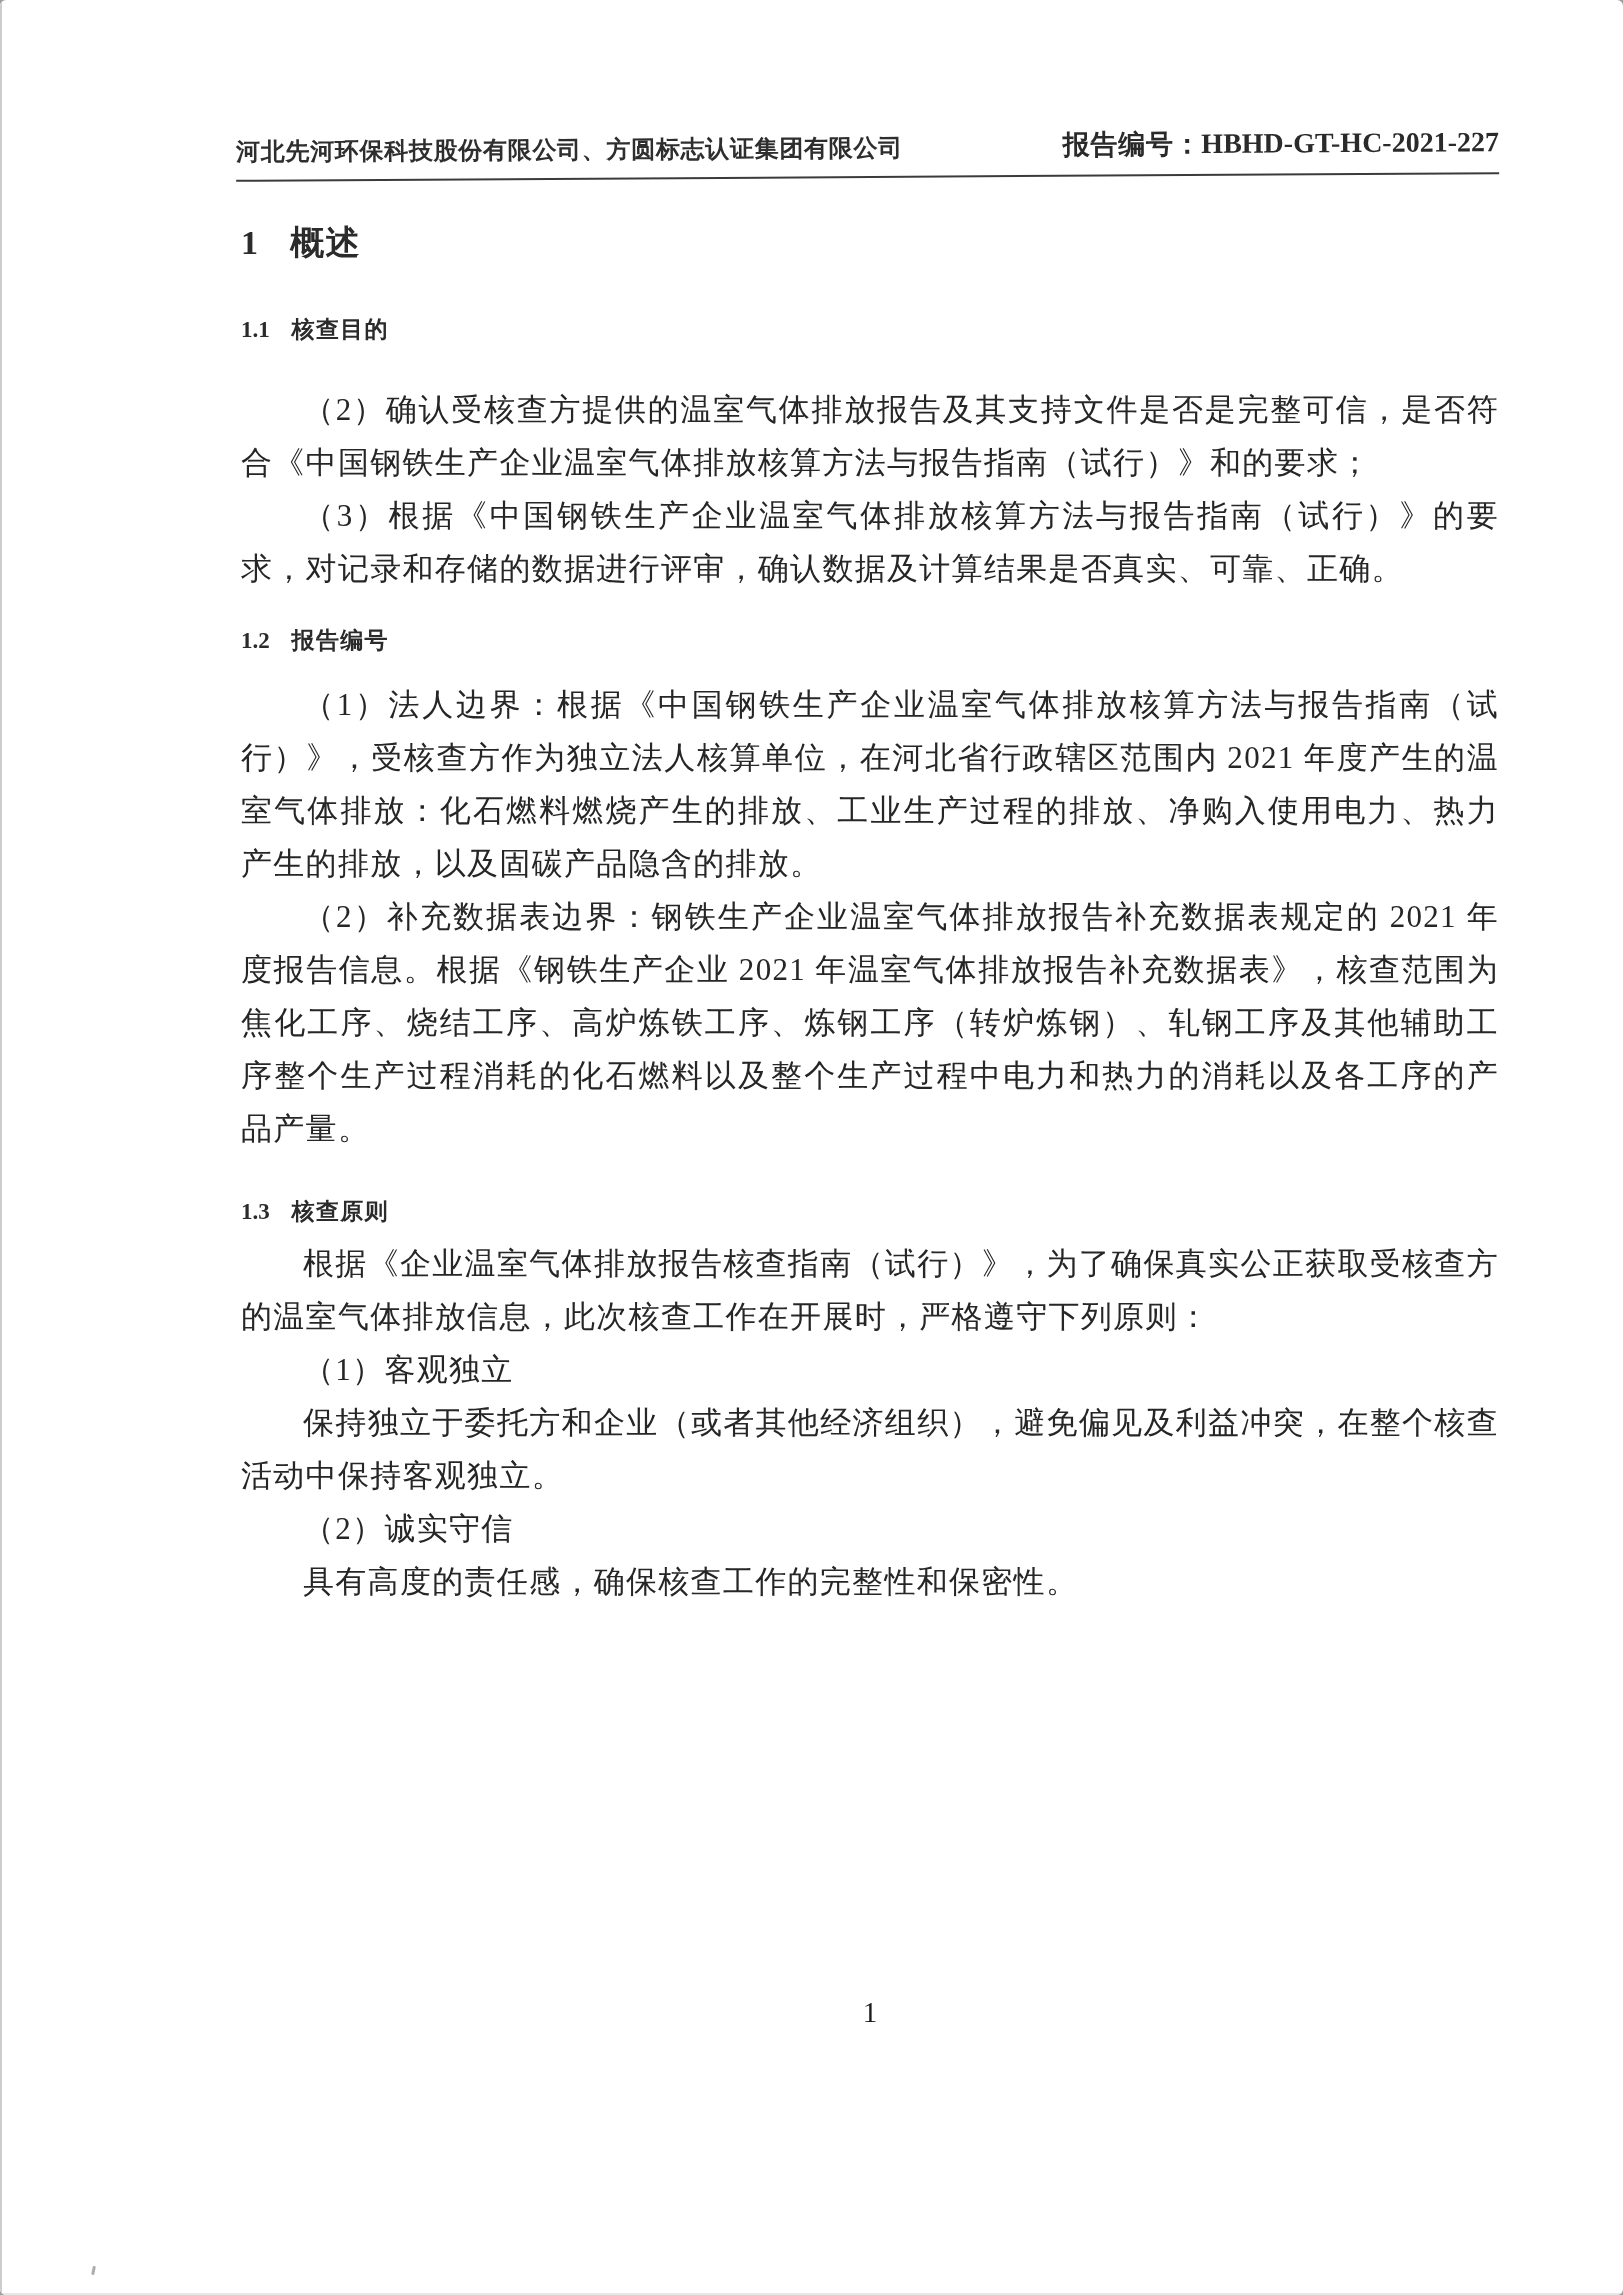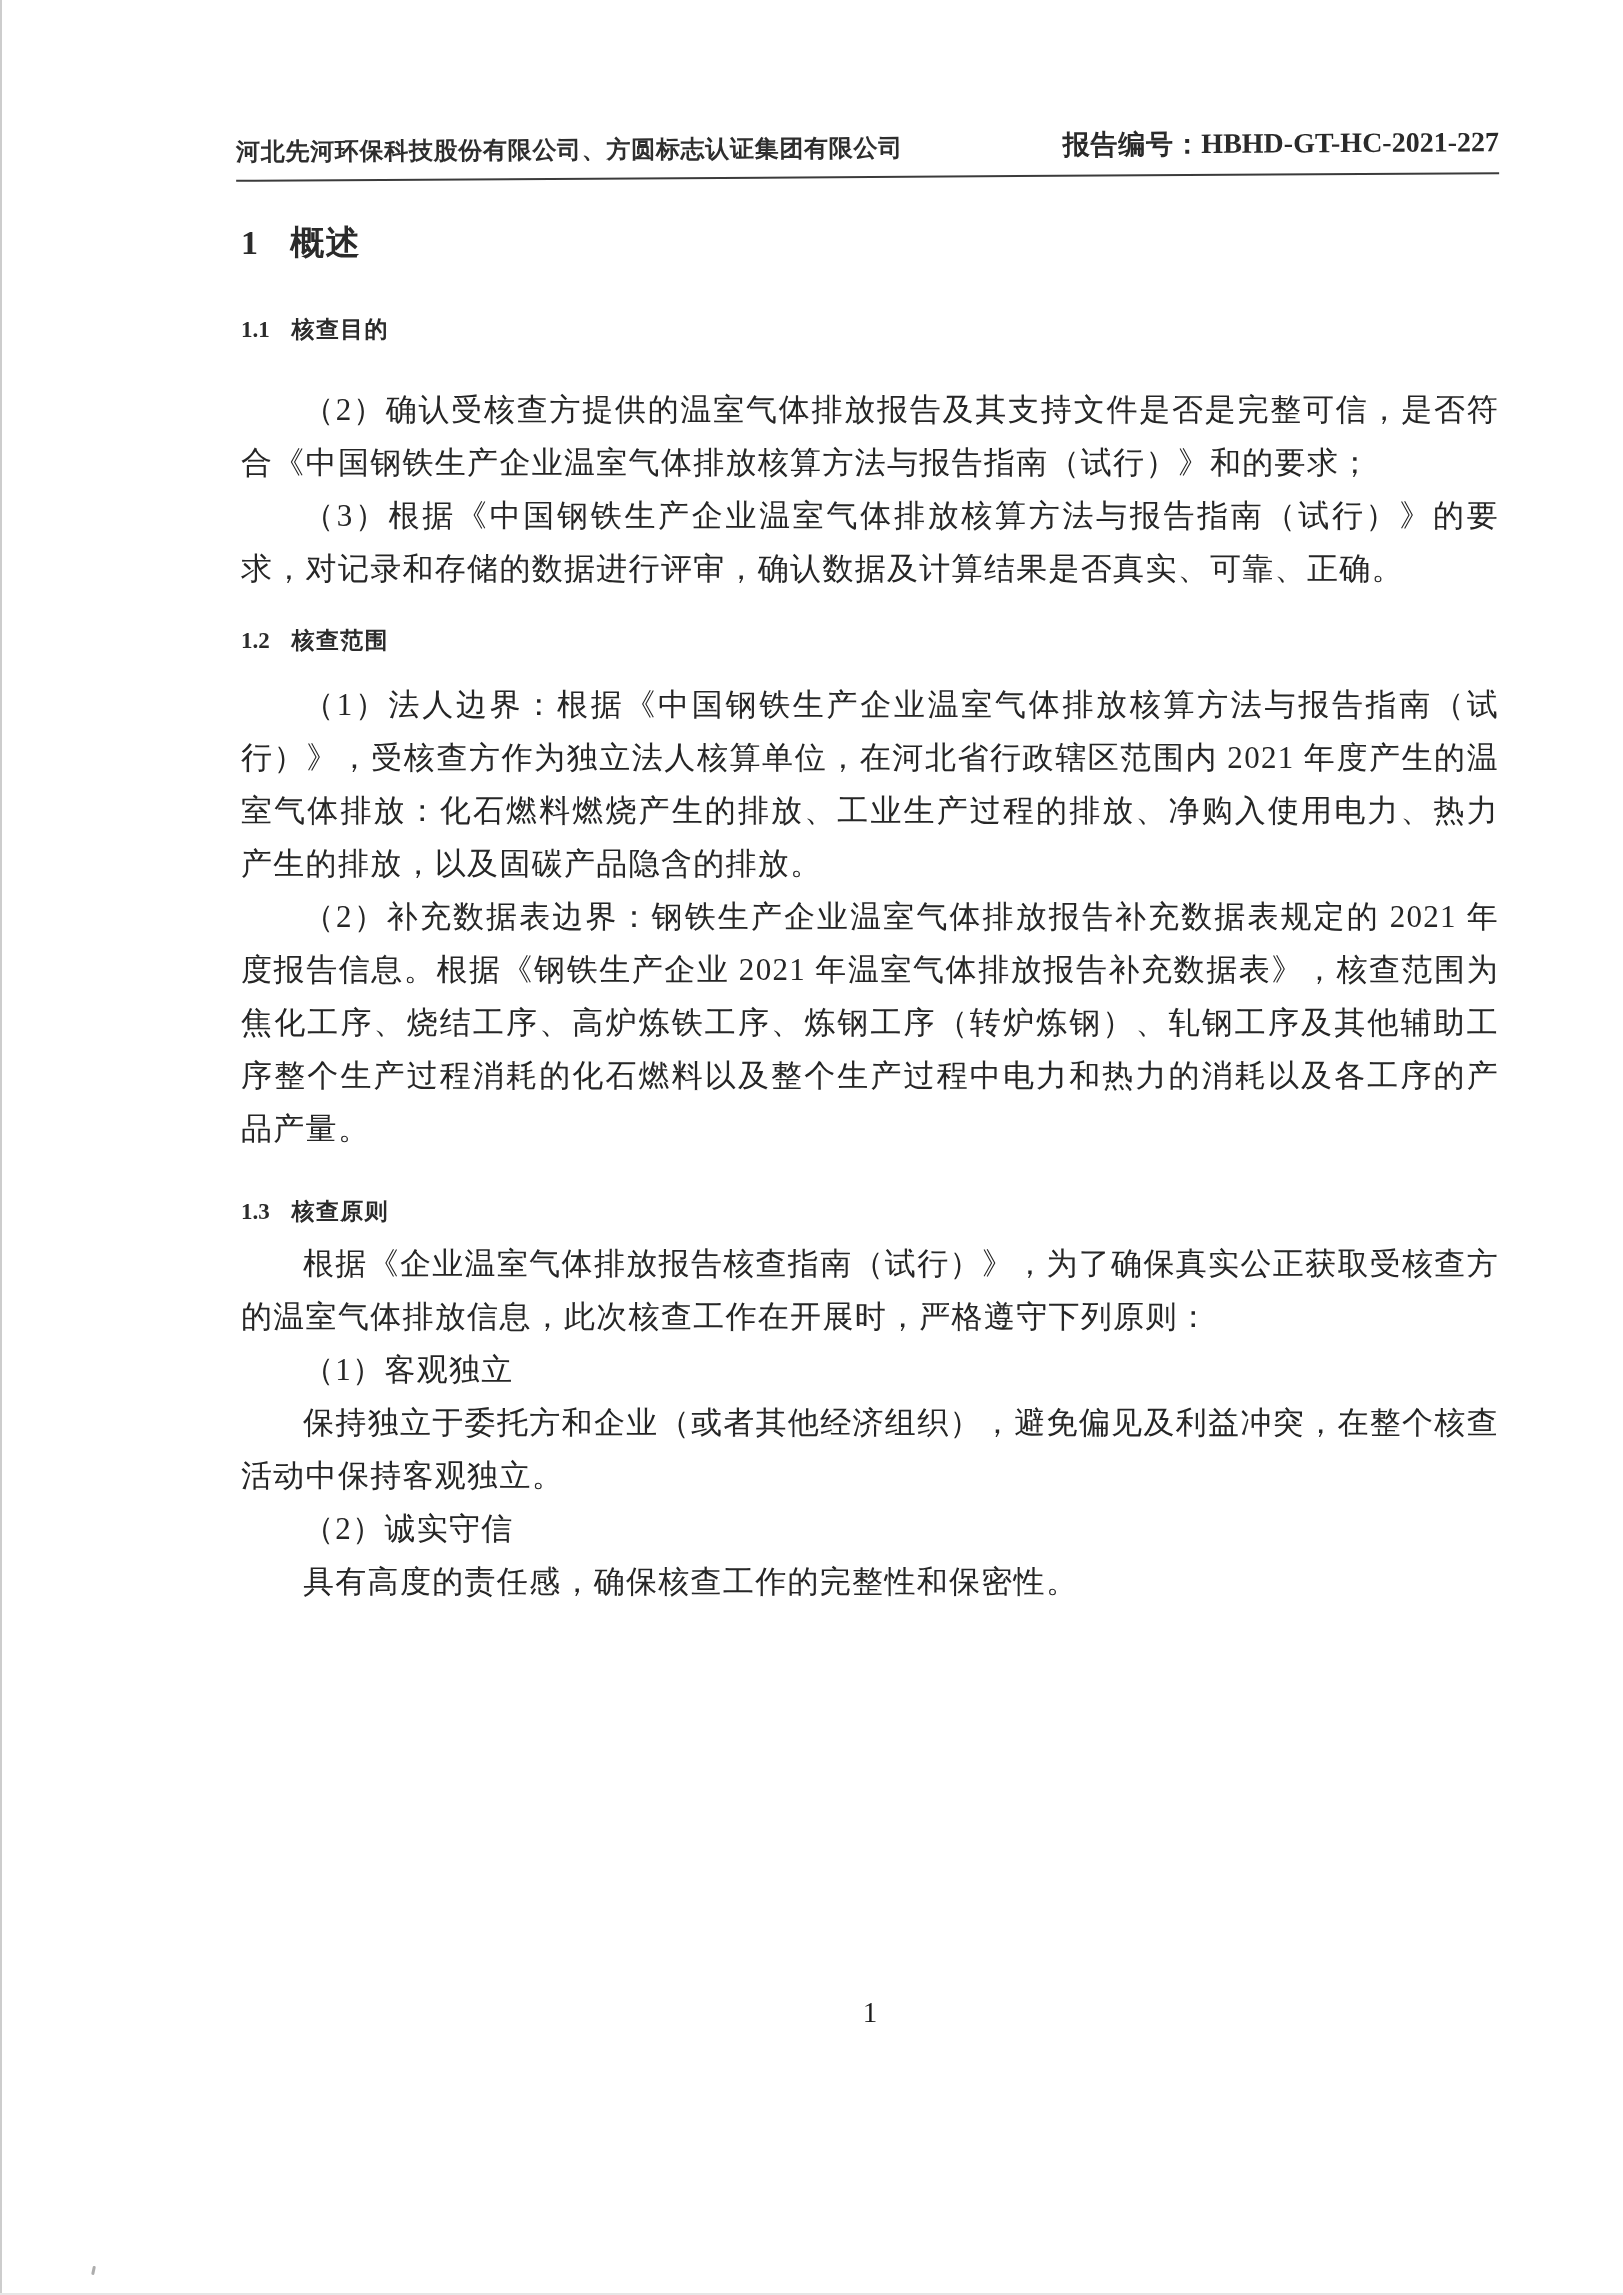--- a/index.html
+++ b/index.html
@@ -9,20 +9,21 @@
   }
   .page {
     position: relative;
     width: 1623px;
     height: 2295px;
     background: #ffffff;
     font-family: "Liberation Serif", "DejaVu Serif", serif;
     color: #232323;
     overflow: hidden;
     box-sizing: border-box;
+    border-radius: 6px;
   }
   
   .scan-edge-left {
     position: absolute;
     left: 0; top: 0;
     width: 2px; height: 100%;
     background: #cdcdcd;
   }
   .scan-edge-bottom {
     position: absolute;
@@ -146,21 +147,21 @@
     <section class="sec-1">
       <h2 class="section">
         <span class="heading-num">1.1</span><span>核查目的</span>
       </h2>
       <p class="para">（2）确认受核查方提供的温室气体排放报告及其支持文件是否是完整可信，是否符合《中国钢铁生产企业温室气体排放核算方法与报告指南（试行）》和的要求；</p>
       <p class="para">（3）根据《中国钢铁生产企业温室气体排放核算方法与报告指南（试行）》的要求，对记录和存储的数据进行评审，确认数据及计算结果是否真实、可靠、正确。</p>
     </section>
 
     <section class="sec-2">
       <h2 class="section">
-        <span class="heading-num">1.2</span><span>核查范围</span>
+        <span class="heading-num">1.2</span><span>报告编号</span>
       </h2>
       <p class="para">（1）法人边界：根据《中国钢铁生产企业温室气体排放核算方法与报告指南（试行）》，受核查方作为独立法人核算单位，在河北省行政辖区范围内 2021 年度产生的温室气体排放：化石燃料燃烧产生的排放、工业生产过程的排放、净购入使用电力、热力产生的排放，以及固碳产品隐含的排放。</p>
       <p class="para">（2）补充数据表边界：钢铁生产企业温室气体排放报告补充数据表规定的 2021 年度报告信息。根据《钢铁生产企业 2021 年温室气体排放报告补充数据表》，核查范围为焦化工序、烧结工序、高炉炼铁工序、炼钢工序（转炉炼钢）、轧钢工序及其他辅助工序整个生产过程消耗的化石燃料以及整个生产过程中电力和热力的消耗以及各工序的产品产量。</p>
     </section>
 
     <section class="sec-3">
       <h2 class="section">
         <span class="heading-num">1.3</span><span>核查原则</span>
       </h2>
       <p class="para">根据《企业温室气体排放报告核查指南（试行）》，为了确保真实公正获取受核查方的温室气体排放信息，此次核查工作在开展时，严格遵守下列原则：</p>

